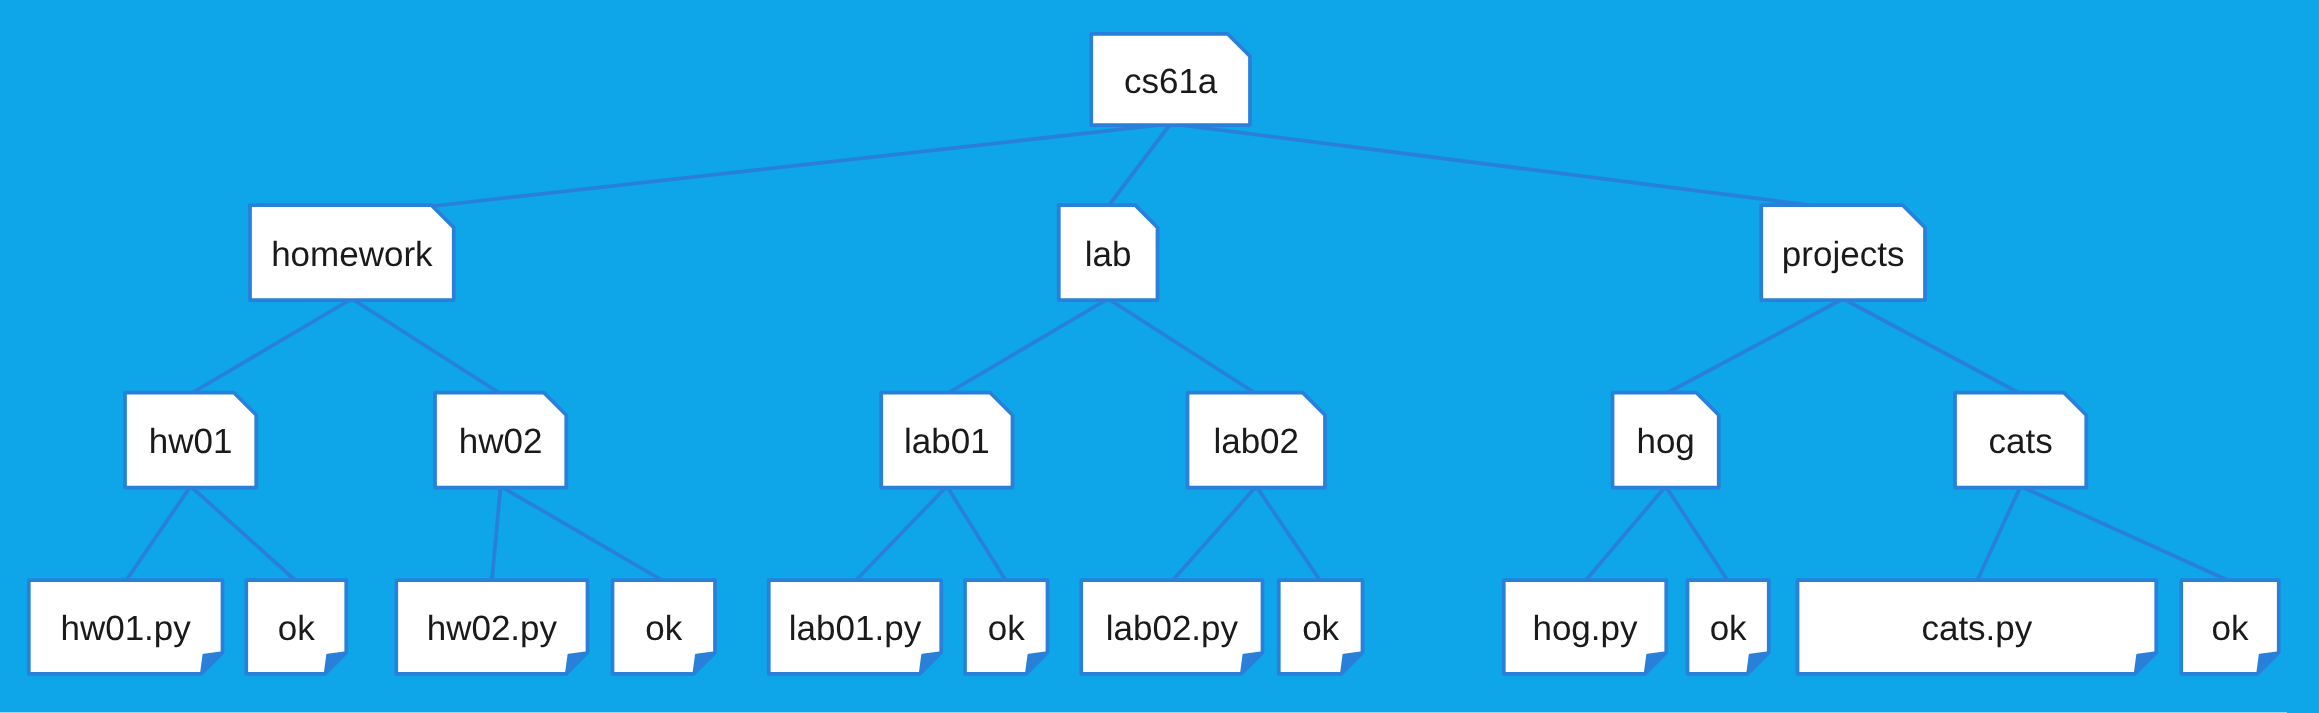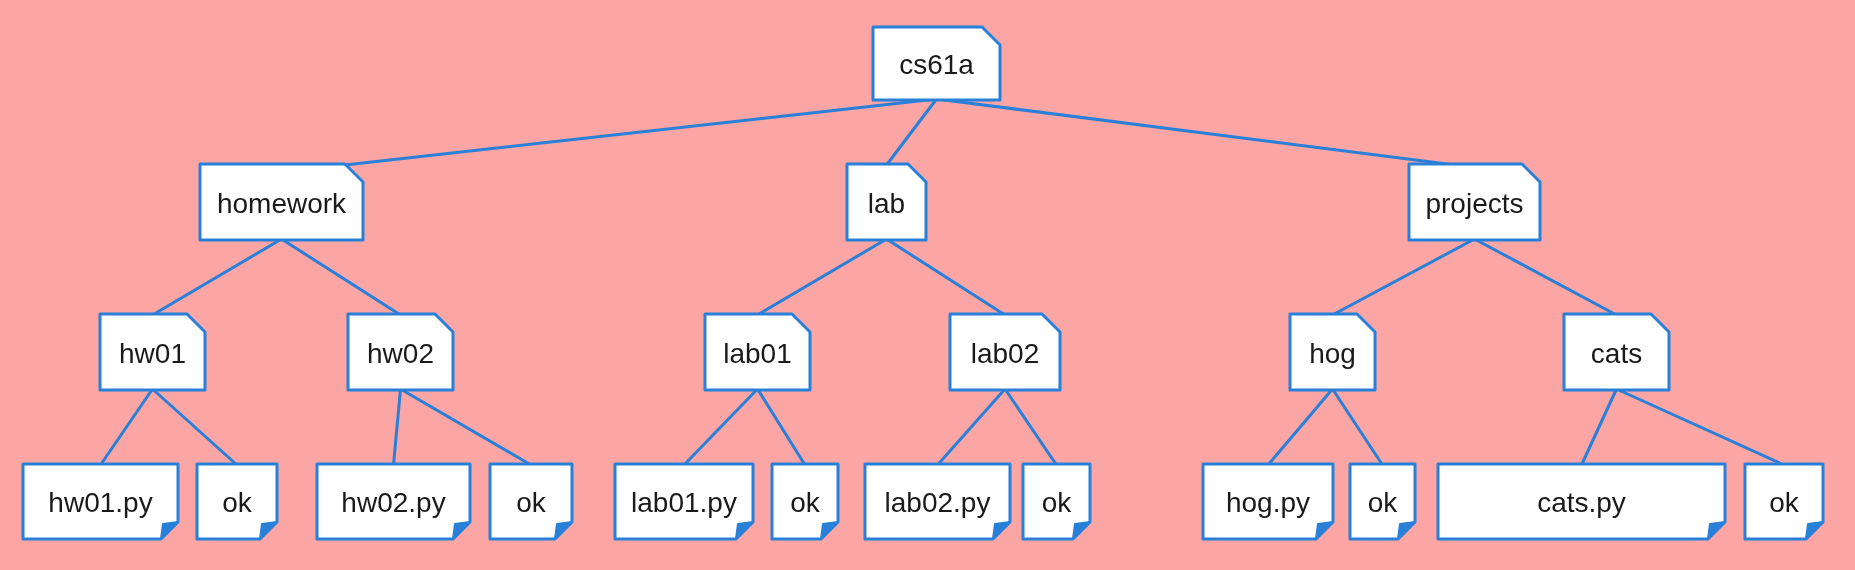--- a/index.html
+++ b/index.html
@@ -5,21 +5,21 @@
   html, body {
     margin: 0;
     padding: 0;
     background: #ffffff;
     font-family: "Liberation Sans", "DejaVu Sans", sans-serif;
   }
   .stage {
     position: relative;
     width: 1855px;
     height: 570px;
-    background: #fca5a5;
+    background: #0ea5e9;
     overflow: hidden;
   }
   #tree-svg {
     position: absolute;
     left: 0;
     top: 0;
     width: 1855px;
     height: 570px;
   }
   .tree-edge {

